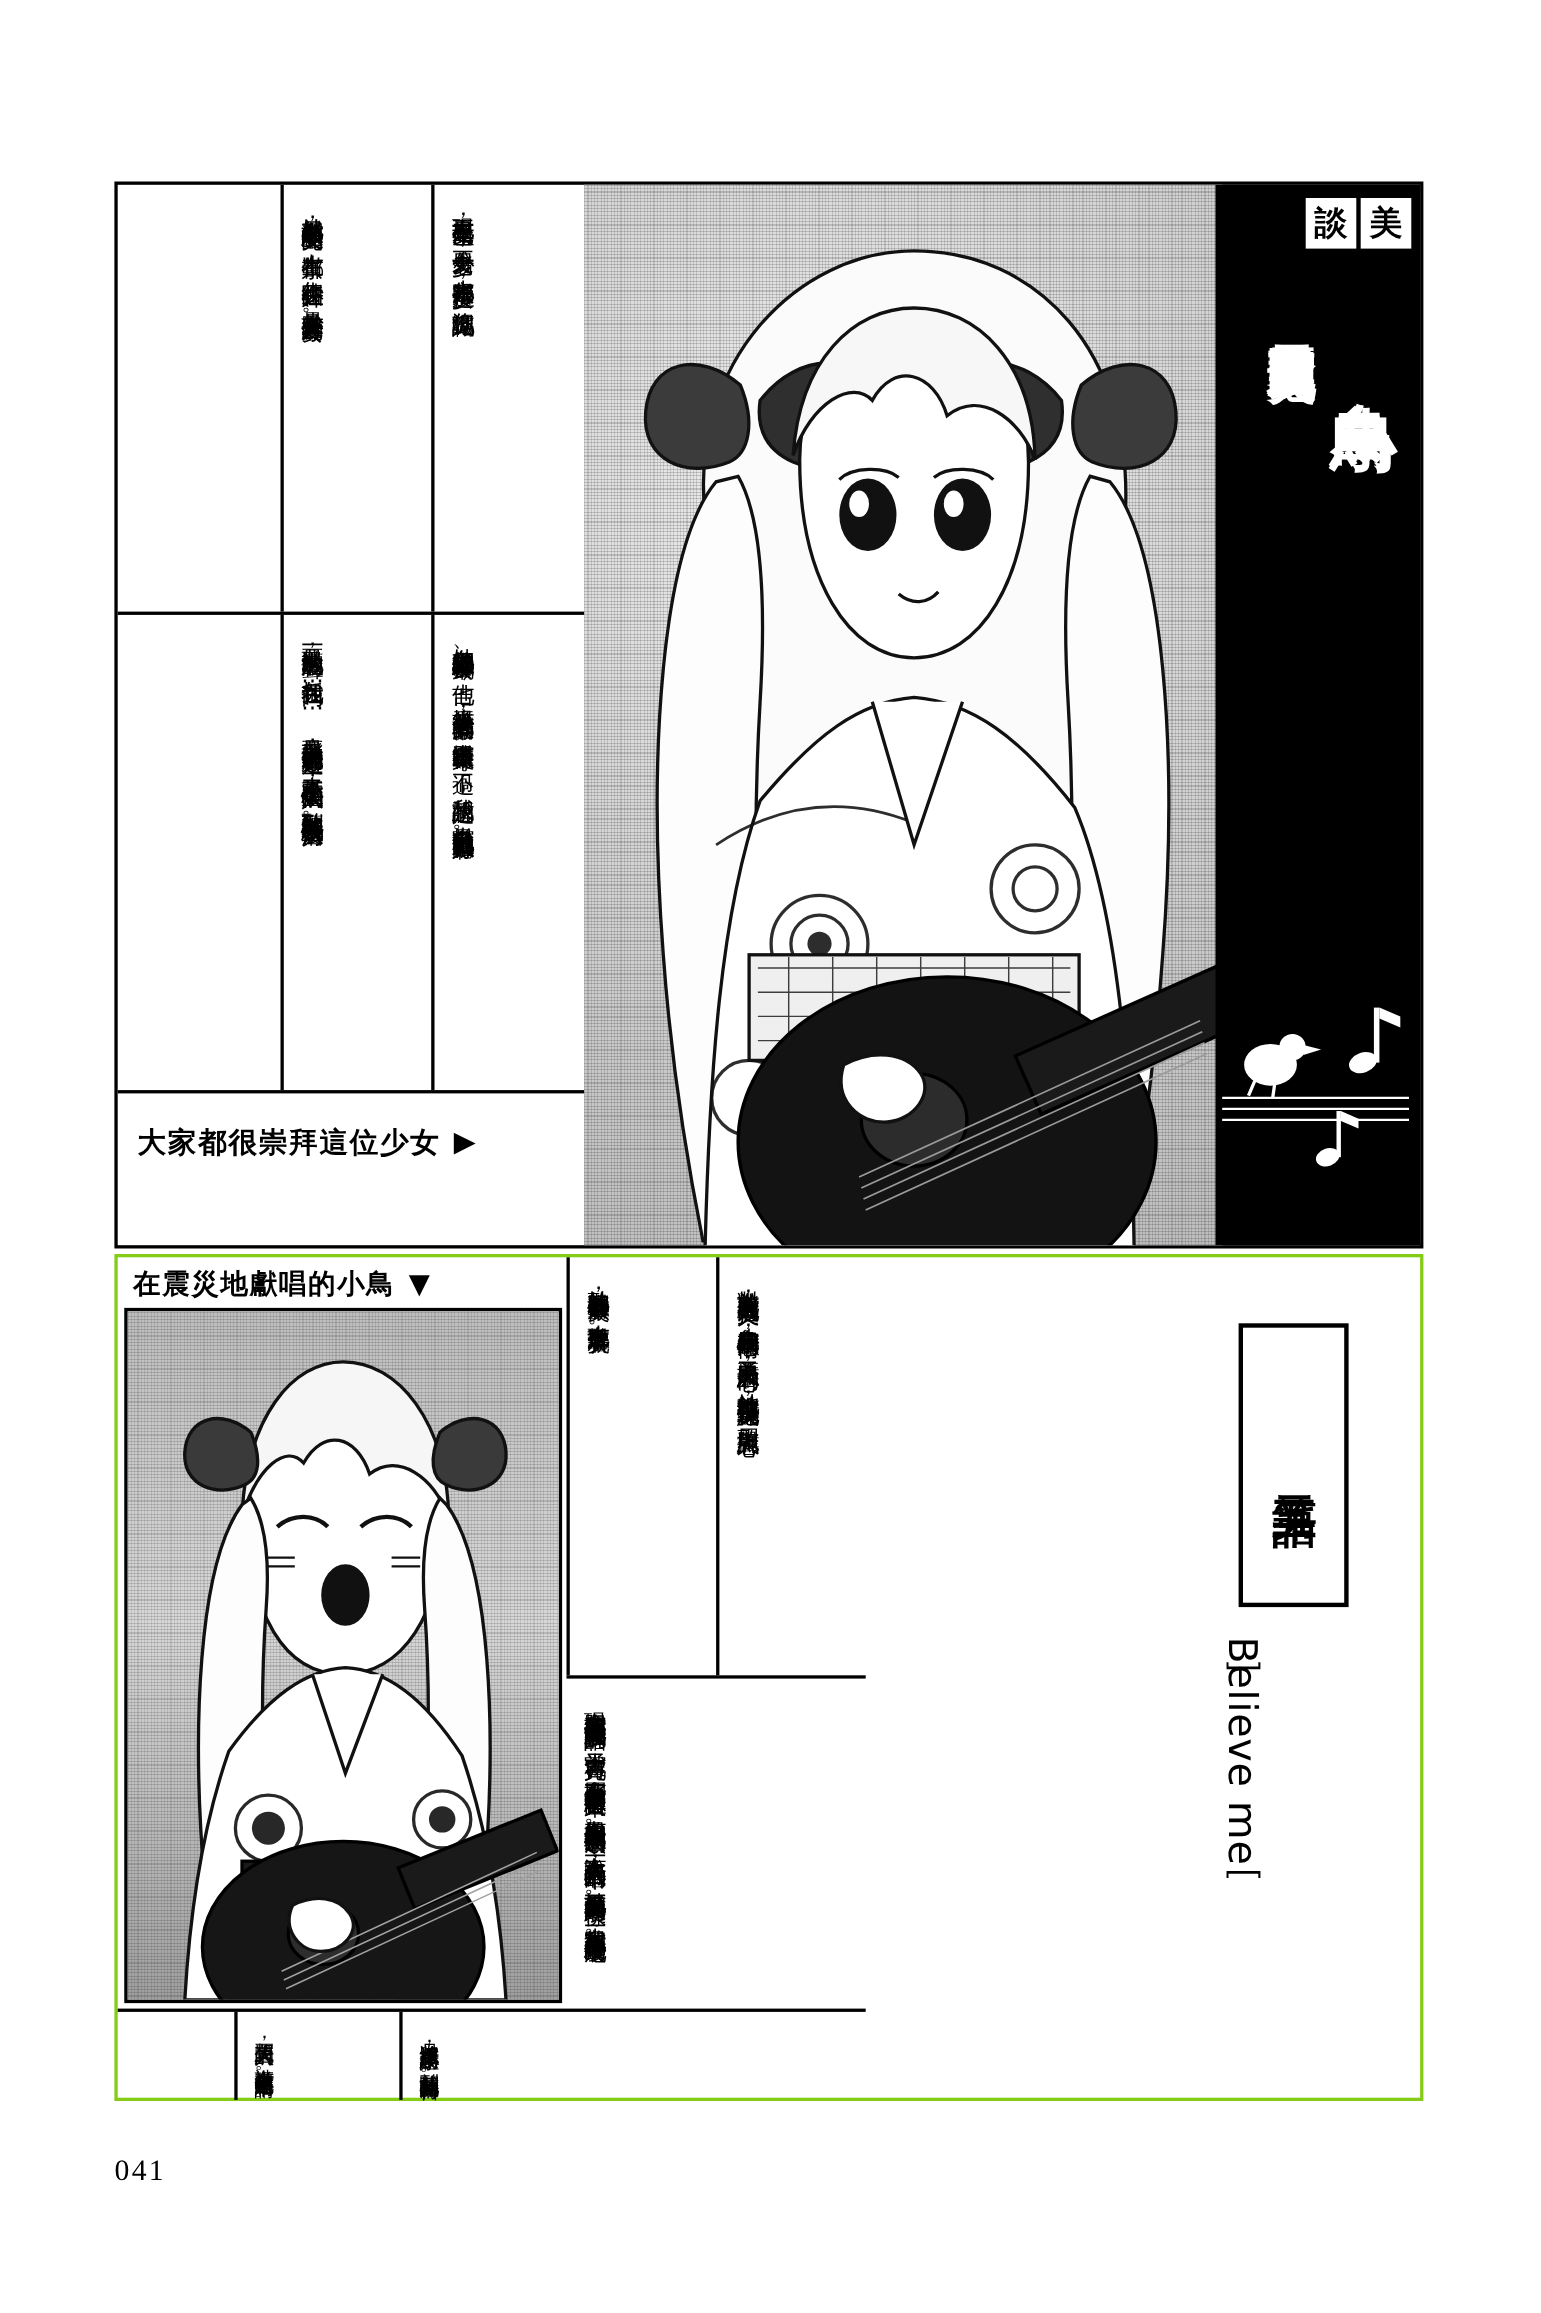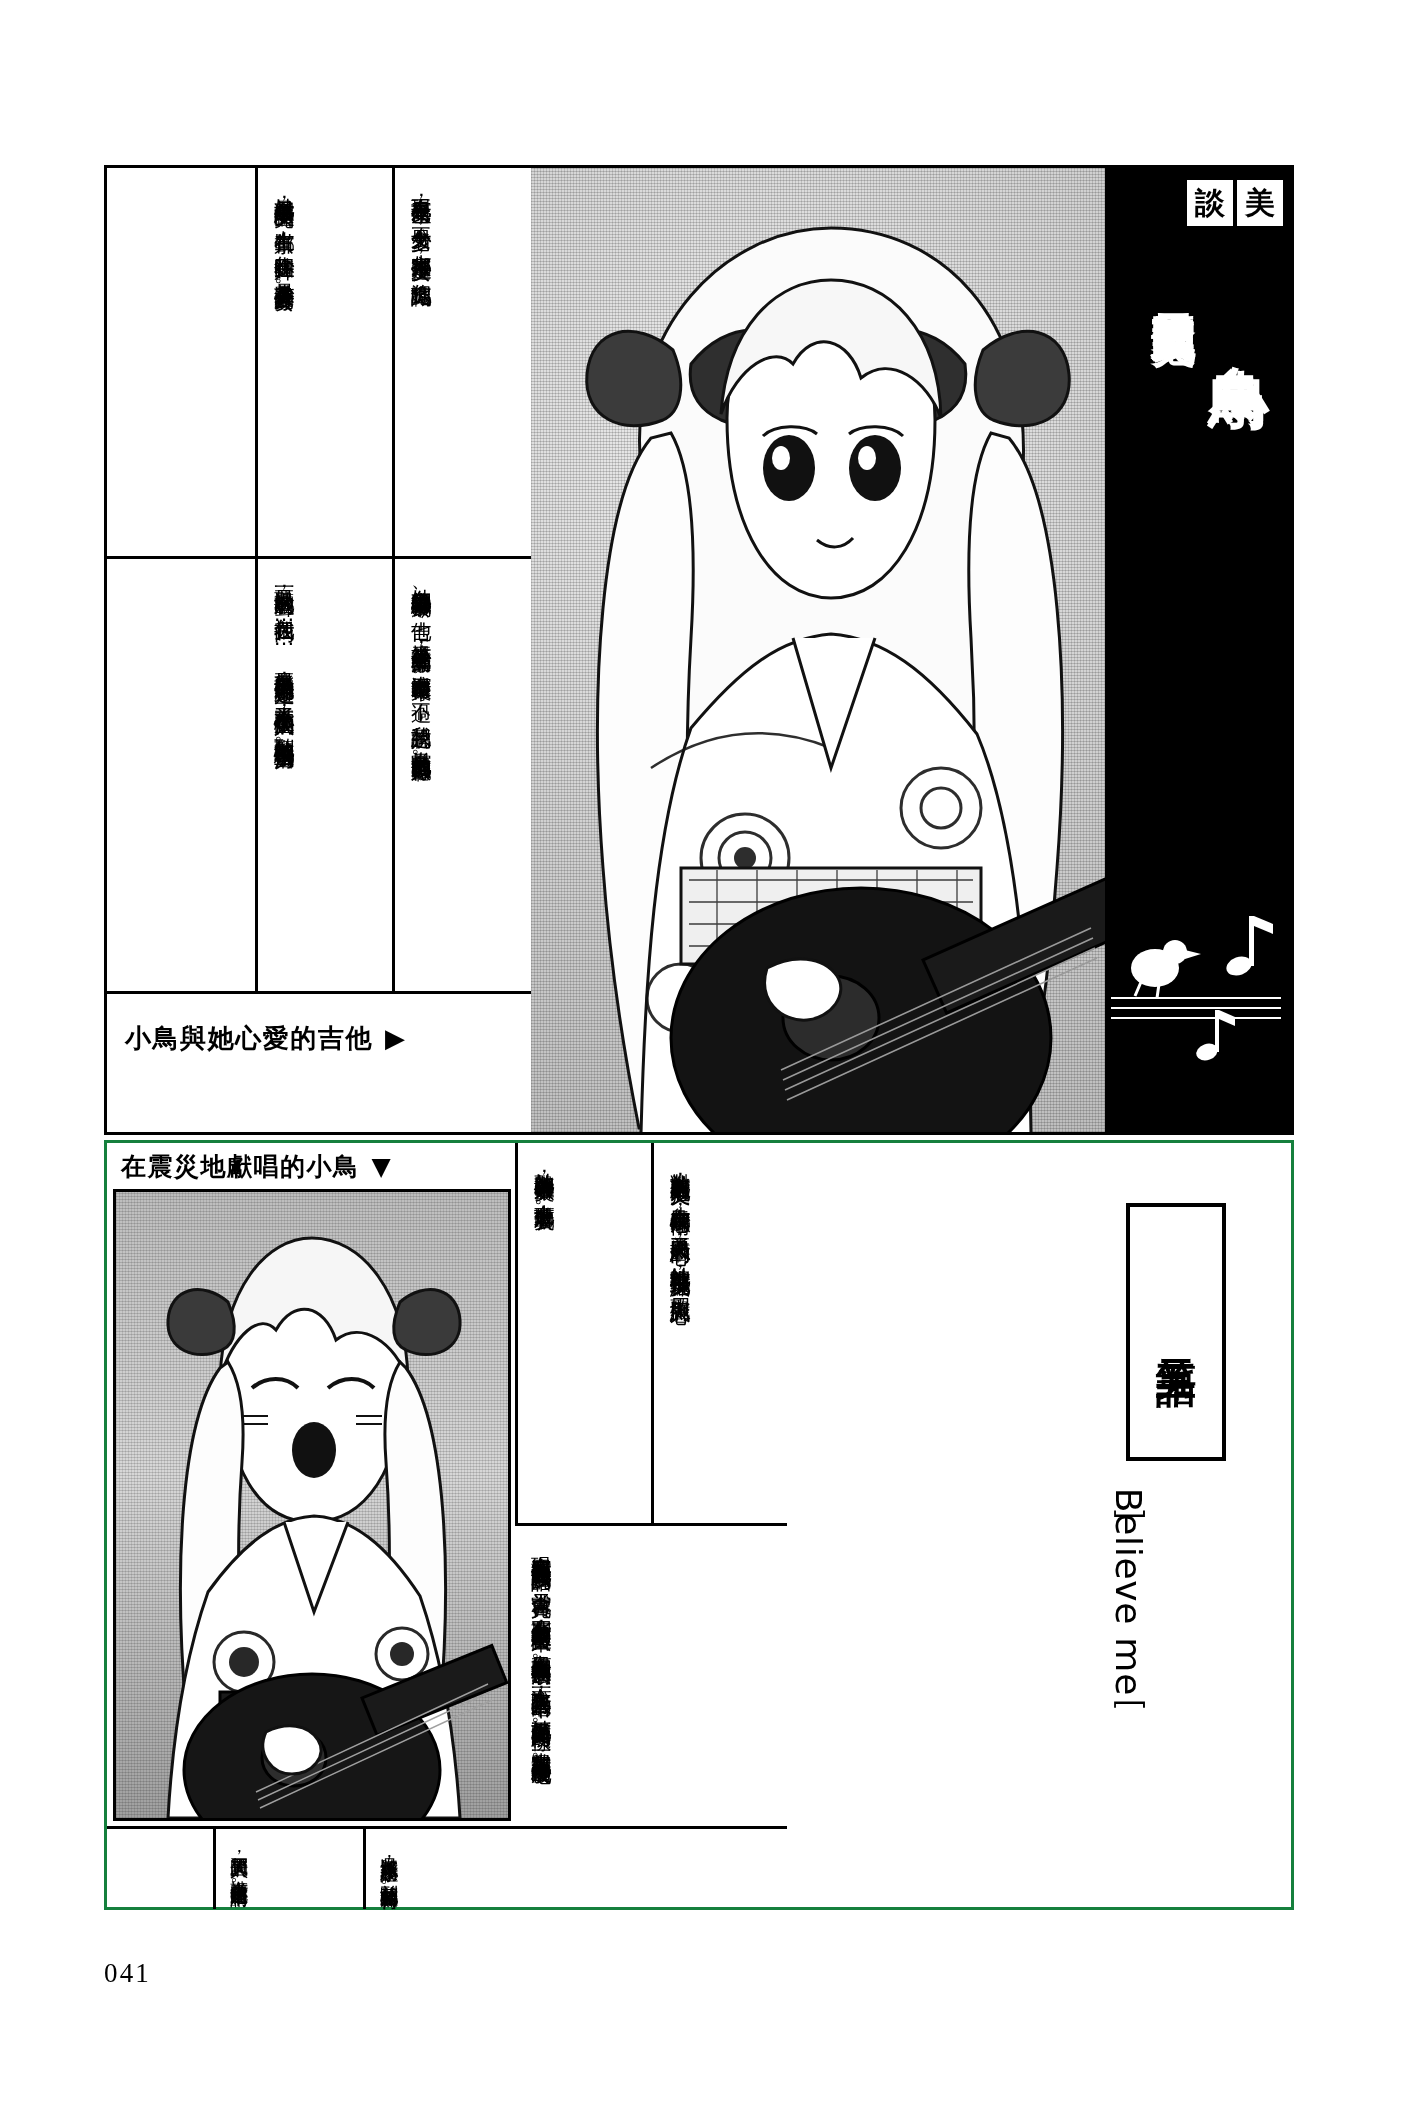--- a/index.html
+++ b/index.html
@@ -35,21 +35,21 @@
 
   .tbox{position:absolute;box-sizing:border-box;padding:14px 10px 10px 10px;}
   .tbox .v{font-size:20.5px;}
 
   .hr{position:absolute;background:#000;}
 
   
   .cap{position:absolute;font-size:26px;font-weight:bold;letter-spacing:.06em;display:flex;align-items:center;gap:12px;}
 
   
-  .lowwrap{position:absolute;left:104px;top:1140px;width:1190px;height:770px;border:3px solid #15803d;box-sizing:border-box;}
+  .lowwrap{position:absolute;left:104px;top:1140px;width:1190px;height:770px;border:3px solid #84cc16;box-sizing:border-box;}
 
   .photo2{position:absolute;left:6px;top:46px;width:398px;height:632px;background:#cfcfcf;overflow:hidden;border:3px solid #000;box-sizing:border-box;}
   .photo2-noise{position:absolute;inset:0;
      background-image:
        repeating-linear-gradient(0deg, rgba(0,0,0,.14) 0 1px, rgba(0,0,0,0) 1px 3px),
        repeating-linear-gradient(90deg, rgba(0,0,0,.1) 0 1px, rgba(0,0,0,0) 1px 3px),
        linear-gradient(180deg,#bdbdbd 0%,#d7d7d7 45%,#9f9f9f 100%);
   }
 
   .ep{position:absolute;right:16px;top:30px;width:150px;text-align:center;}
@@ -145,21 +145,21 @@
       <div class="v">只要聽過一次她的歌聲，包括我在內⋯⋯只要是自稱歌手的人就會赤腳逃走，本來為了一點小事在煩惱的人，聽到她的歌聲後就會馬上恢復活力。</div>
     </div>
 
     <div class="tbox" style="left:0px;top:391px;width:148px;height:432px;">
       <div class="v" style="font-size:20.5px;"></div>
     </div>
 
     <div class="hr" style="left:0;top:823px;width:424px;height:3px;"></div>
 
     <div class="cap" style="left:18px;top:835px;width:400px;height:70px;">
-      <span>小鳥與她心愛的吉他</span>
+      <span>大家都很崇拜這位少女</span>
       <span>▶</span>
     </div>
 
     <div class="masthead">
       <div class="mh-badge">
         <div class="mh-sq">談</div>
         <div class="mh-sq">美</div>
       </div>
       <div class="mh-title v">白鳥小鳥</div>
       <div class="mh-sub v">天降美麗的歌姬到震災地</div>

